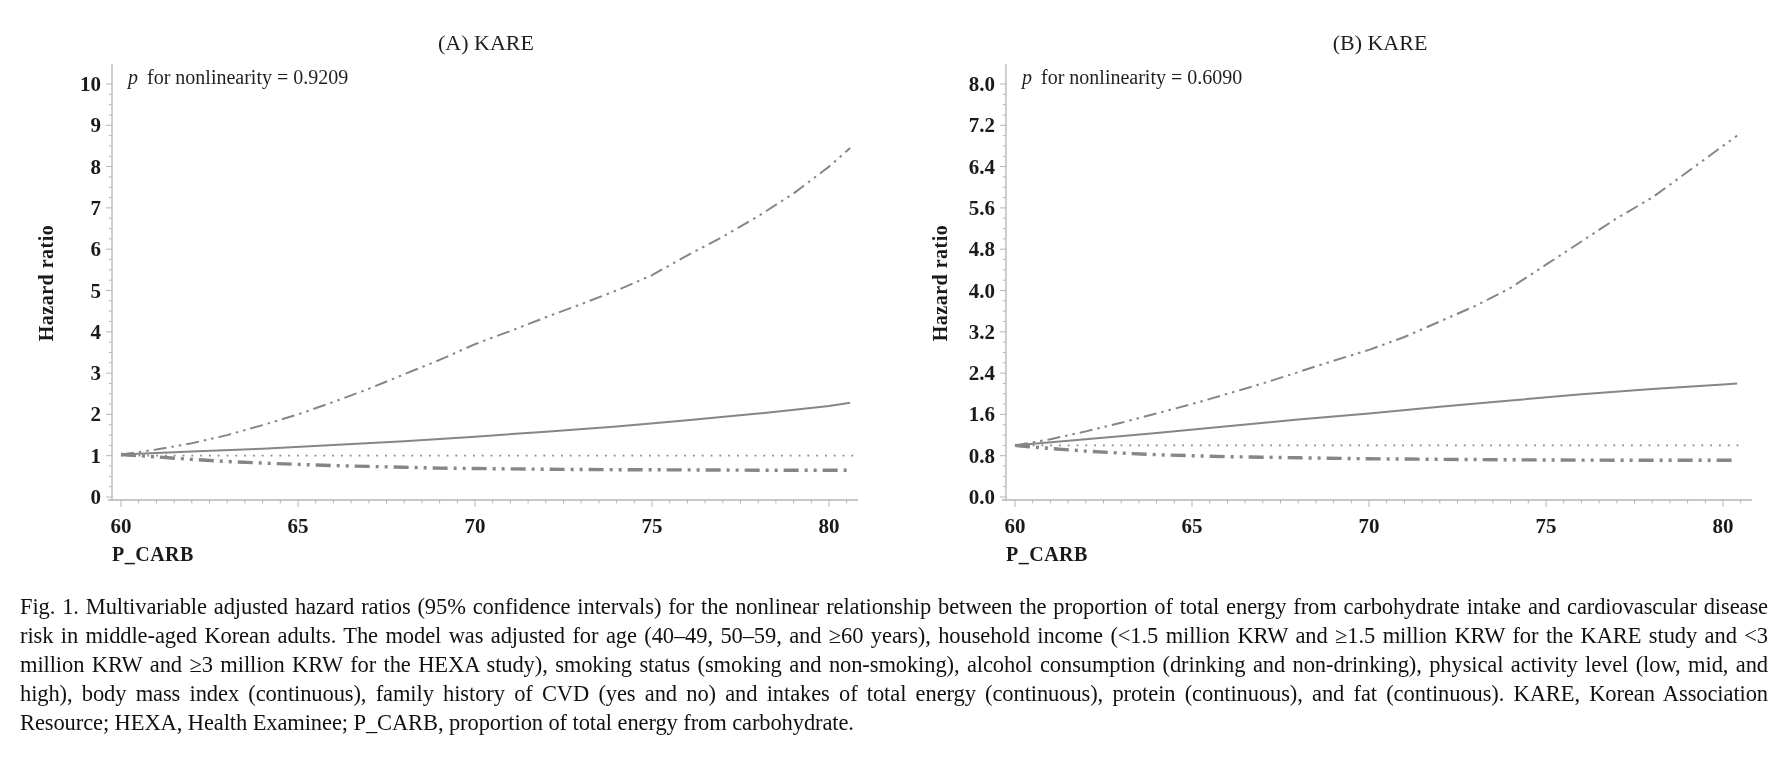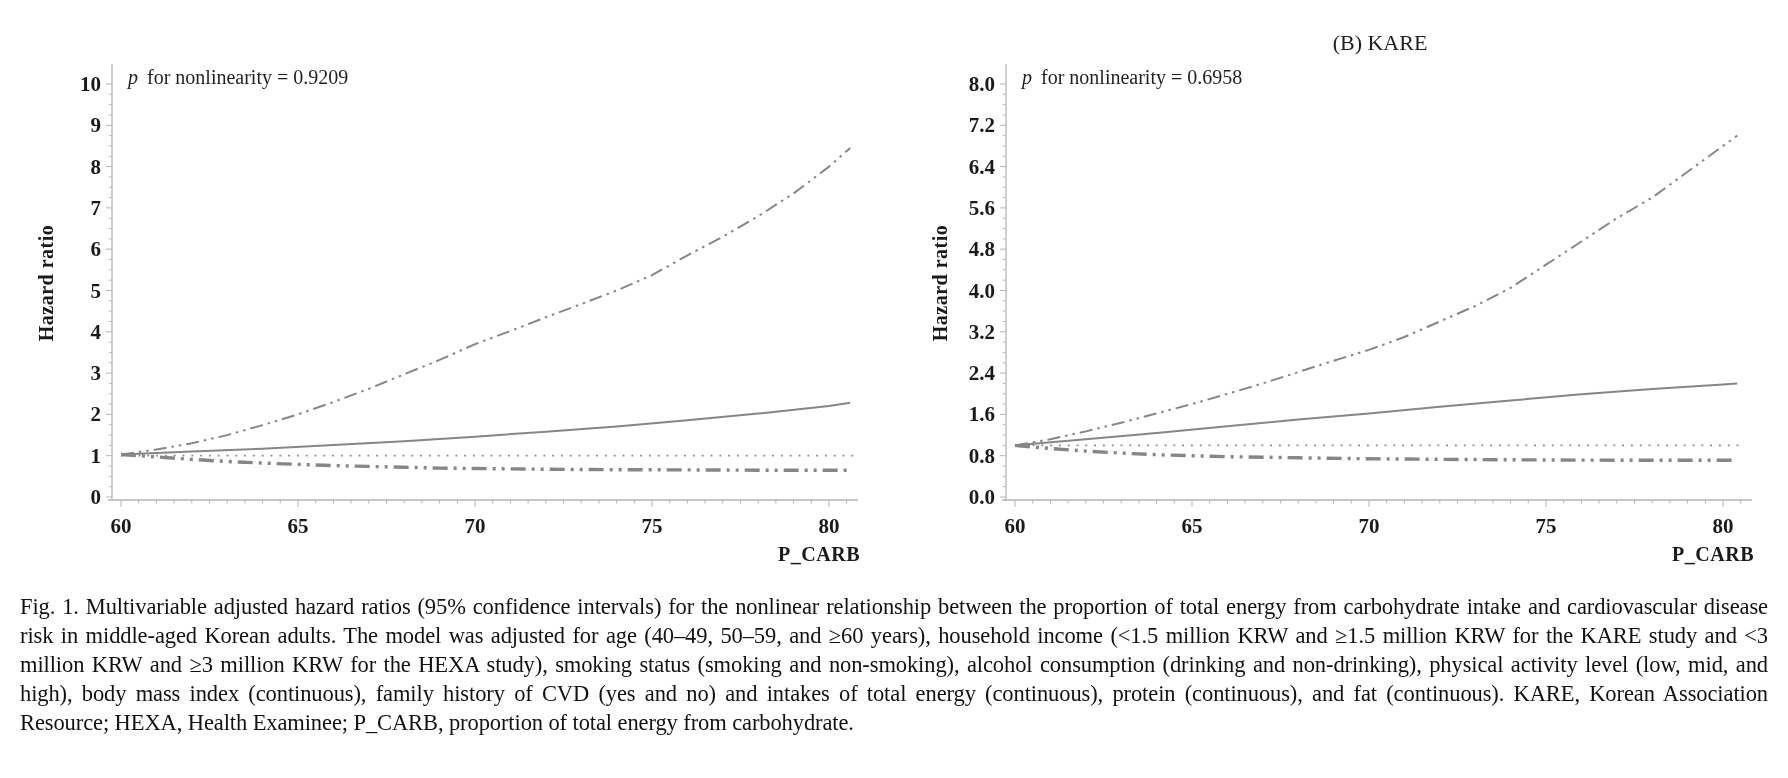--- a/index.html
+++ b/index.html
@@ -6,35 +6,36 @@
   .page{position:relative;width:1788px;height:778px;background:#ffffff;overflow:hidden;
         font-family:"Liberation Serif","DejaVu Serif",serif;color:#1a1a1a;}
   .panels{position:absolute;left:0;top:0;width:1788px;height:580px;display:flex;}
   .panel{position:relative;width:894px;height:580px;margin:0;}
   .panel-title{position:absolute;left:112px;top:30px;width:748px;text-align:center;
                font-size:22px;color:#1f1f1f;}
   .annotation{position:absolute;left:128px;top:66px;font-size:20px;color:#1f1f1f;font-family:Liberation Serif, serif;}
   .annotation i{font-style:italic;margin-right:4px;}
   .ylabel{position:absolute;left:46px;top:283px;transform:translate(-50%,-50%) rotate(-90deg);
           transform-origin:center;font-size:20px;font-weight:bold;letter-spacing:.5px;white-space:nowrap;}
-  .xlabel{position:absolute;left:112px;top:543px;width:748px;text-align:right;
+  .xlabel{position:absolute;left:112px;top:543px;width:748px;text-align:left;
           font-size:20px;font-weight:bold;letter-spacing:.5px;}
   svg.plot{position:absolute;left:0;top:0;width:894px;height:580px;}
   .tick-label{font-family:"Liberation Serif","DejaVu Serif",serif;font-size:21px;font-weight:bold;fill:#1a1a1a;}
   .caption{position:absolute;left:20px;top:592px;width:1748px;margin:0;text-align:justify;
            font-size:22.5px;line-height:29px;letter-spacing:-0.1px;color:#111;}
   .caption b{font-weight:normal;}
 </style>
 </head>
 <body>
 
 <div class="page">
   <div class="panels">
 
     <figure class="panel">
+      <div class="panel-title">(A) KARE</div>
       <div class="annotation"><i>p</i><span> for nonlinearity = 0.9209</span></div>
       <div class="ylabel">Hazard ratio</div>
       <svg class="plot" viewBox="0 0 894 580">
           <line x1="112" y1="64" x2="112" y2="500" stroke="#b5b5b5" stroke-width="1.3"></line>
           <line x1="108" y1="500" x2="858" y2="500" stroke="#b5b5b5" stroke-width="1.3"></line>
           <line x1="106" y1="497" x2="112" y2="497" stroke="#b5b5b5" stroke-width="1"></line>
           <line x1="109" y1="486.675" x2="112" y2="486.675" stroke="#b5b5b5" stroke-width="1"></line>
           <line x1="109" y1="476.35" x2="112" y2="476.35" stroke="#b5b5b5" stroke-width="1"></line>
           <line x1="109" y1="466.025" x2="112" y2="466.025" stroke="#b5b5b5" stroke-width="1"></line>
           <line x1="106" y1="455.7" x2="112" y2="455.7" stroke="#b5b5b5" stroke-width="1"></line>
@@ -135,21 +136,21 @@
           <polyline points="121.0,454.5 156.4,449.5 191.8,443.3 227.2,435.1 262.6,425.1 298.0,414.4 333.4,402.0 368.8,388.8 404.2,374.3 439.6,359.9 475.0,344.2 510.4,331.0 545.8,317.3 581.2,304.1 616.6,290.5 652.0,275.2 687.4,255.4 722.8,236.8 758.2,216.2 793.6,193.4 829.0,166.6 850.2,148.0" fill="none" stroke="#868686" stroke-width="2" stroke-linecap="butt" stroke-dasharray="13 5 2.5 5 2.5 5"></polyline>
           <polyline points="121.0,454.5 191.8,451.6 262.6,448.7 333.4,445.0 404.2,441.2 475.0,436.7 545.8,431.7 616.6,426.4 687.4,420.2 758.2,413.6 829.0,406.1 850.2,402.8" fill="none" stroke="#868686" stroke-width="2" stroke-linecap="butt"></polyline>
           <polyline points="121.0,455.7 857.3,455.7" fill="none" stroke="#868686" stroke-width="1.8" stroke-linecap="butt" stroke-dasharray="1.8 7"></polyline>
           <polyline points="121.0,454.5 156.4,456.9 191.8,459.4 227.2,461.5 262.6,463.1 298.0,464.4 333.4,465.6 368.8,466.4 404.2,467.3 439.6,468.1 475.0,468.5 510.4,468.9 545.8,469.3 616.6,469.7 687.4,469.9 758.2,470.2 829.0,470.2 850.2,470.2" fill="none" stroke="#868686" stroke-width="3.4" stroke-linecap="butt" stroke-dasharray="15 6 3 6 3 6"></polyline>
         </svg>
       <div class="xlabel">P_CARB</div>
     </figure>
 
     <figure class="panel">
       <div class="panel-title">(B) KARE</div>
-      <div class="annotation"><i>p</i><span> for nonlinearity = 0.6958</span></div>
+      <div class="annotation"><i>p</i><span> for nonlinearity = 0.6090</span></div>
       <div class="ylabel">Hazard ratio</div>
       <svg class="plot" viewBox="0 0 894 580">
           <line x1="112" y1="64" x2="112" y2="500" stroke="#b5b5b5" stroke-width="1.3"></line>
           <line x1="108" y1="500" x2="858" y2="500" stroke="#b5b5b5" stroke-width="1.3"></line>
           <line x1="106" y1="497" x2="112" y2="497" stroke="#b5b5b5" stroke-width="1"></line>
           <line x1="109" y1="486.675" x2="112" y2="486.675" stroke="#b5b5b5" stroke-width="1"></line>
           <line x1="109" y1="476.35" x2="112" y2="476.35" stroke="#b5b5b5" stroke-width="1"></line>
           <line x1="109" y1="466.025" x2="112" y2="466.025" stroke="#b5b5b5" stroke-width="1"></line>
           <line x1="106" y1="455.7" x2="112" y2="455.7" stroke="#b5b5b5" stroke-width="1"></line>
           <line x1="109" y1="445.375" x2="112" y2="445.375" stroke="#b5b5b5" stroke-width="1"></line>

